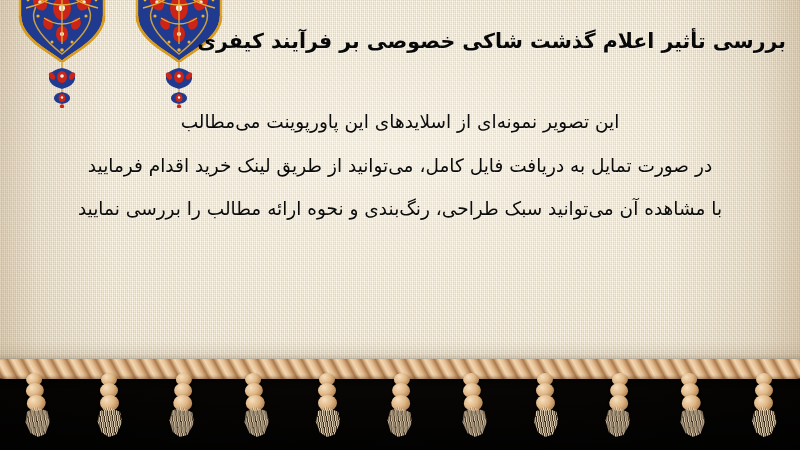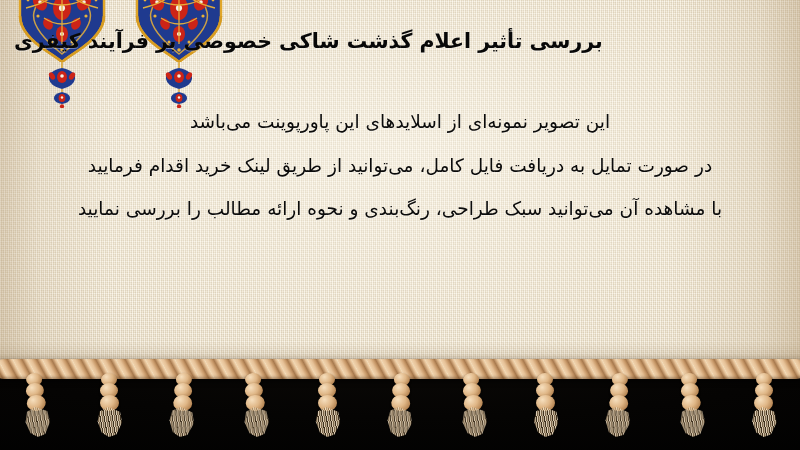--- a/index.html
+++ b/index.html
@@ -54,21 +54,21 @@
 
   
   .ornaments{position:absolute;top:0;left:0;width:100%;height:115px;}
   .ornament{position:absolute;top:0;}
   .orn-medallion{position:relative;width:88px;height:62px;}
   .orn-drop{position:relative;margin:0 auto;width:34px;height:46px;}
 
   
   .title{
     position:absolute;top:28px;right:14px;left:14px;
-    text-align:left;
+    text-align:right;
     font-size:20.5px;font-weight:700;color:#080808;
     letter-spacing:.1px;line-height:1.35;
     text-shadow:0 1px 0 rgba(255,255,255,.35);
     white-space:nowrap;
   }
   .body-block{
     position:absolute;top:113px;right:10px;left:10px;text-align:center;
   }
   .body-line{
     font-size:18.5px;color:#0b0b0b;line-height:1;
@@ -252,21 +252,21 @@
           <circle cx="17" cy="44.3" r="2.1" fill="#cc2417"></circle>
         </svg>
       </div>
     </div>
 
   </div>
 
   <div class="title">بررسی تأثیر اعلام گذشت شاکی خصوصی بر فرآیند کیفری</div>
 
   <div class="body-block">
-    <p class="body-line">این تصویر نمونه‌ای از اسلایدهای این پاورپوینت می‌باشد</p>
+    <p class="body-line">این تصویر نمونه‌ای از اسلایدهای این پاورپوینت می‌مطالب</p>
     <p class="body-line">در صورت تمایل به دریافت فایل کامل، می‌توانید از طریق لینک خرید اقدام فرمایید</p>
     <p class="body-line">با مشاهده آن می‌توانید سبک طراحی، رنگ‌بندی و نحوه ارائه مطالب را بررسی نمایید</p>
   </div>
 
   <div class="band-shadow"></div>
   <div class="bottom-band">
     <div class="rope"></div>
     <div id="fringe">
         <div class="tassel" style="left: 23.3636px; transform: rotate(-4deg);">
           <div class="knot-col">

